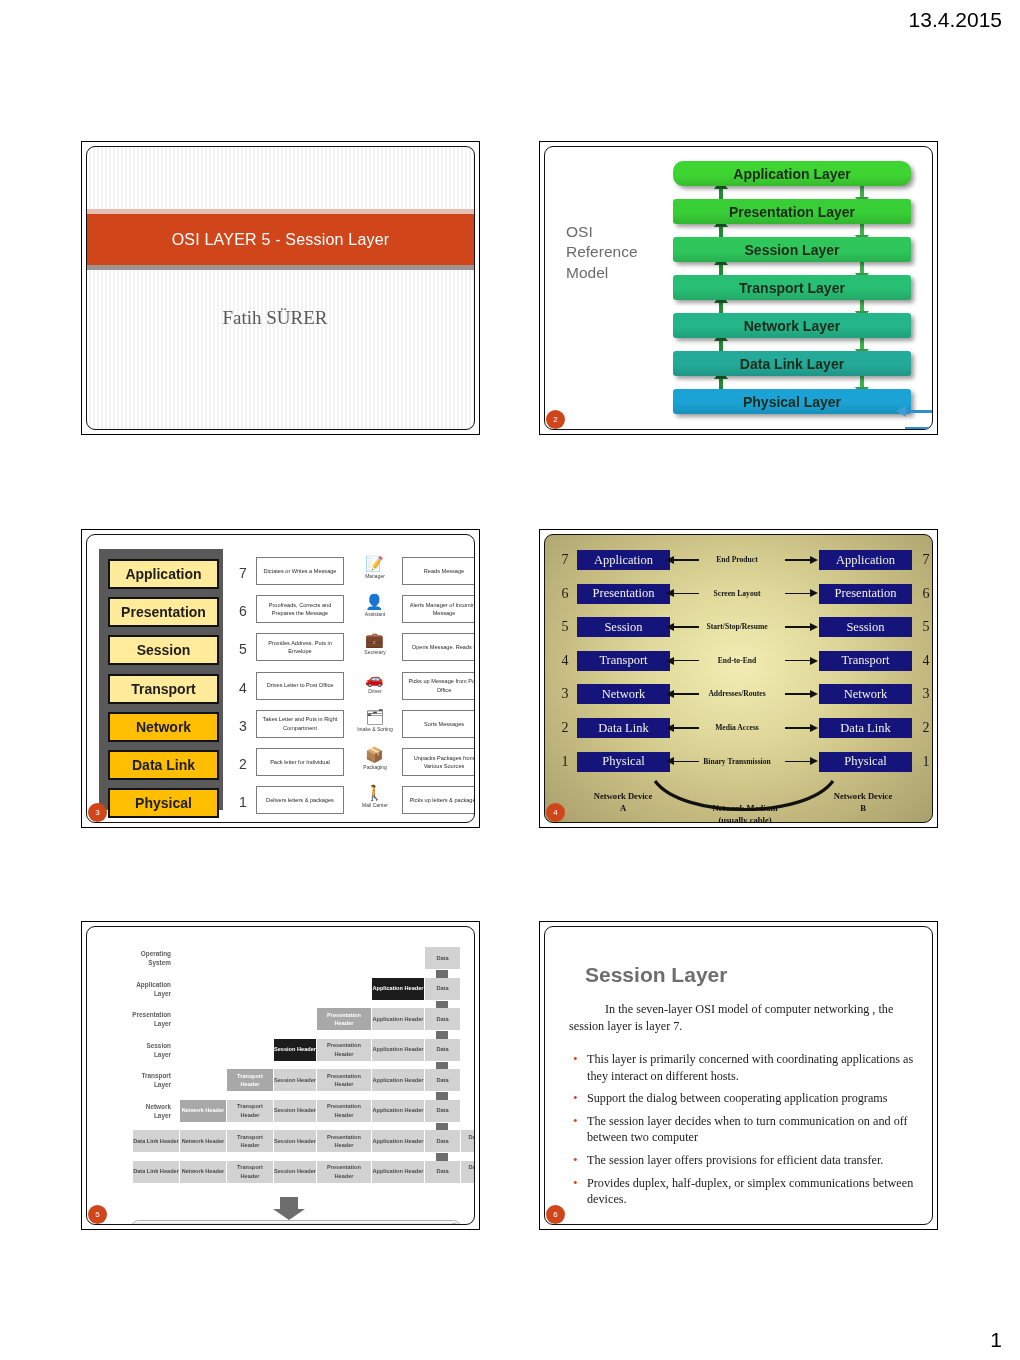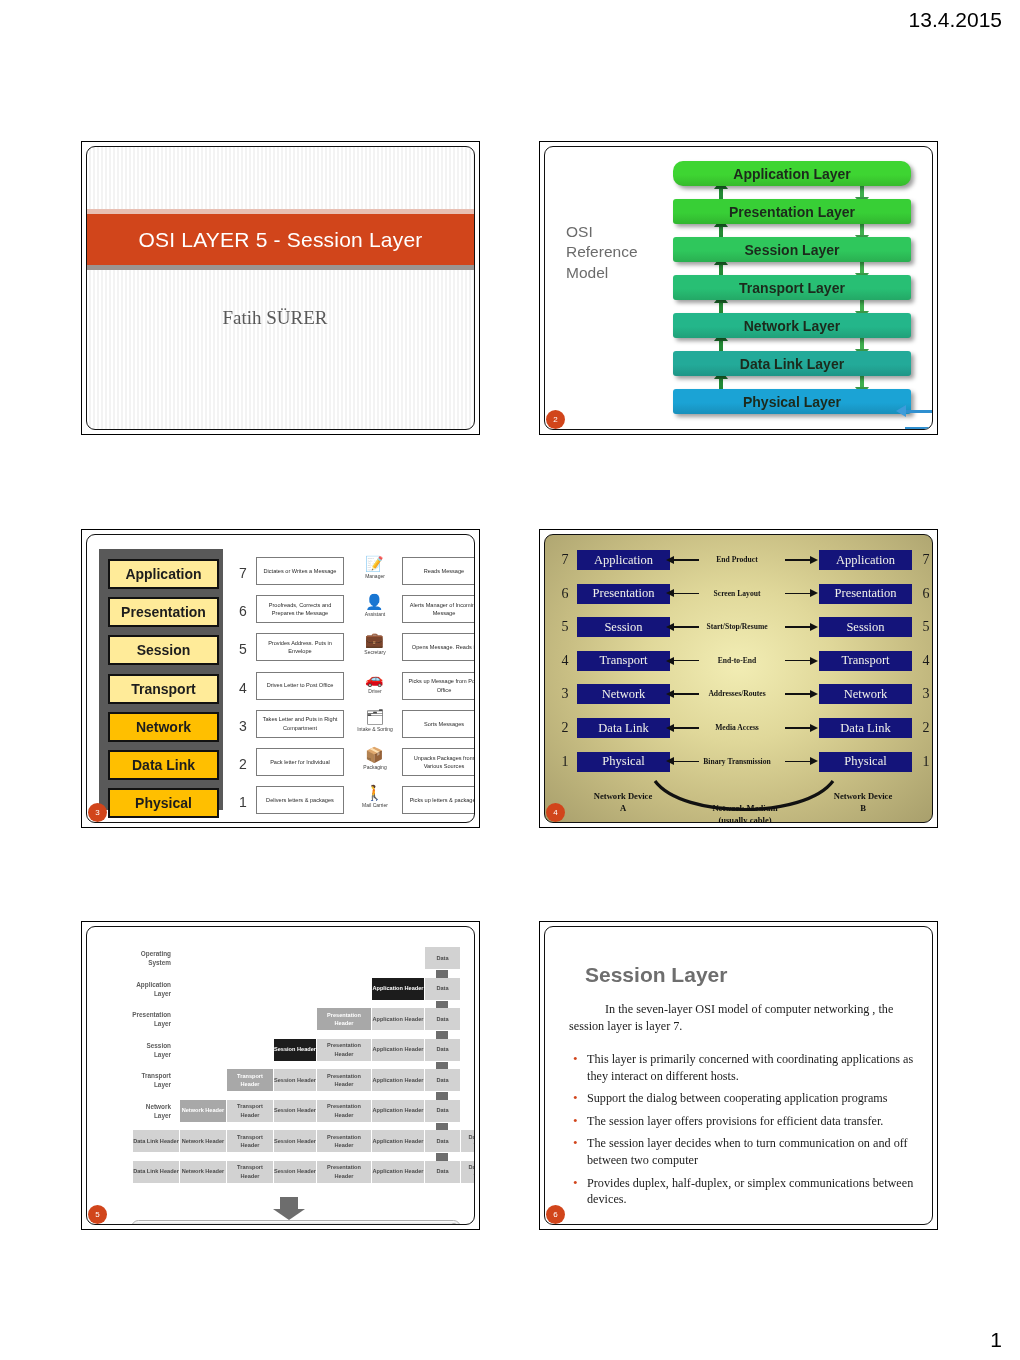--- a/index.html
+++ b/index.html
@@ -53,21 +53,21 @@
   }
   .title-strip-top{
     position:absolute;left:0;right:0;top:62px;height:5px;background:#e8bfb3;
   }
   .title-bar{
     position:absolute;left:0;right:0;top:67px;height:51px;
     background:#d1451b;
     display:flex;align-items:center;justify-content:center;
   }
   .title-bar span{
-    color:#fff;font-size:21px;letter-spacing:.2px;
+    color:#fff;font-size:16px;letter-spacing:.2px;
     font-family:"Liberation Sans",sans-serif;
   }
   .title-strip-bot{
     position:absolute;left:0;right:0;top:118px;height:5px;background:#9c9490;
   }
   .author-block{
     position:absolute;left:0;right:11px;top:160px;
     text-align:center;color:#595959;
     font-family:"Liberation Serif",serif;
   }
@@ -563,19 +563,19 @@
   <div class="badge">5</div>
 </div>
 
 <div class="slide s6">
   <div class="inner">
     <div class="sl-title">Session Layer</div>
     <div class="sl-intro">In the seven-layer OSI model of computer networking , the session layer is layer 7.</div>
     <ul class="sl-list" id="sl-list">
         <li>This layer is primarily concerned with coordinating applications as they interact on different hosts.</li>
         <li>Support the dialog between cooperating application programs</li>
+        <li>The session layer decides when to turn communication on and off between two computer</li>
         <li>The session layer offers provisions for efficient data transfer.</li>
-        <li>The session layer decides when to turn communication on and off between two computer</li>
         <li>Provides duplex, half-duplex, or simplex communications between devices.</li>
       </ul>
   </div>
   <div class="badge">6</div>
 </div>
 
 </body></html>

